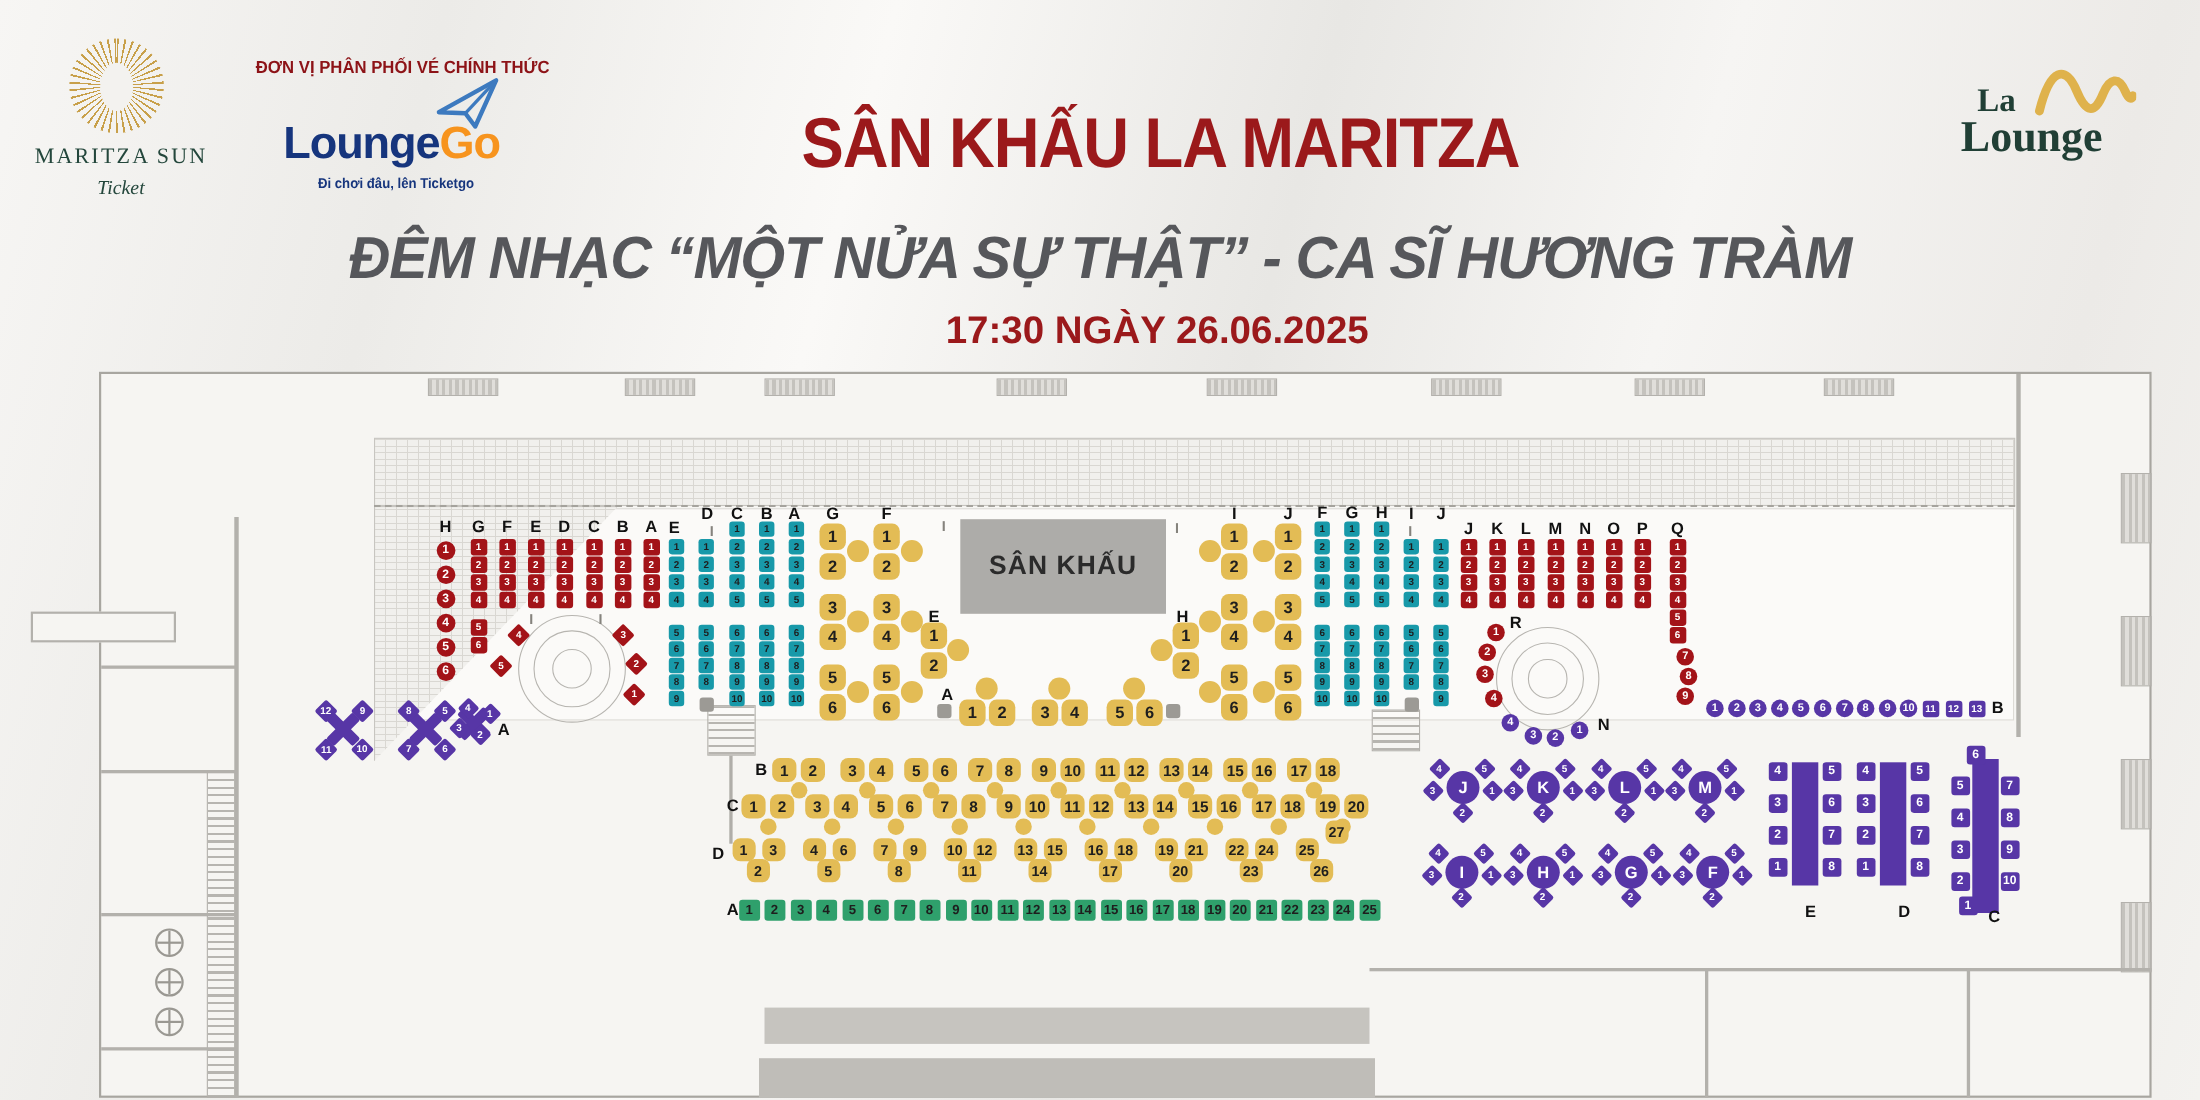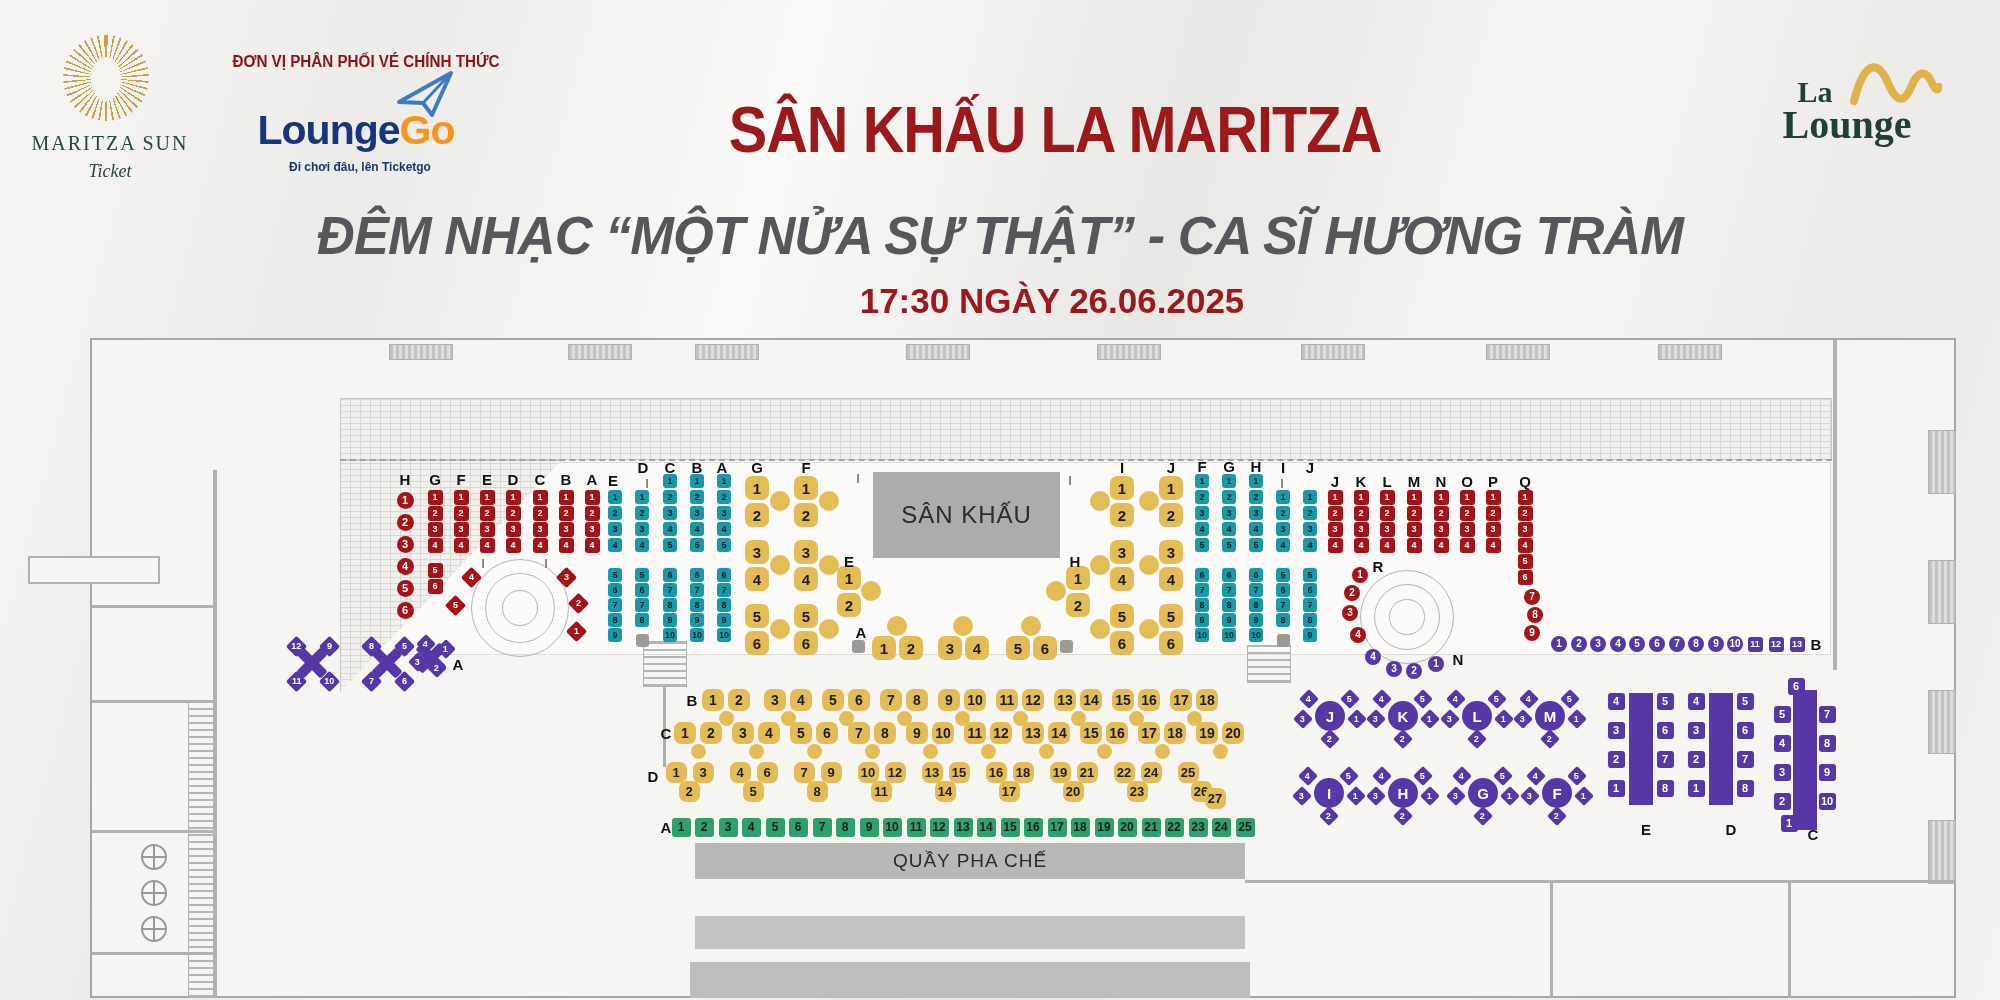--- a/index.html
+++ b/index.html
@@ -40,21 +40,21 @@
   .panel{background:#fbfaf8;border:1px solid #dddbd6}
   .outline{background:#f6f5f2;border:2px solid #b3b1ac}
   .hatch{background-color:#f1f0ed;
     background-image:repeating-linear-gradient(0deg,rgba(0,0,0,0) 0 5px,#d9d7d2 5px 6px),
                      repeating-linear-gradient(90deg,rgba(0,0,0,0) 0 9px,#d9d7d2 9px 10px);
     border:1px solid #c7c5c0}
   .wedge{clip-path:polygon(0 0,100% 0,0 100%)}
   .vent{background:repeating-linear-gradient(90deg,#c4c2bd 0 3px,#e0deda 3px 6px);border:1px solid #b3b1ac}
   .ladder{background:repeating-linear-gradient(0deg,#b7b5b0 0 2px,rgba(0,0,0,0) 2px 7px);border:1px solid #b3b1ac}
   .dashedline{border-top:2px dashed #a5a39d}
-  .rt{display:flex;align-items:center;justify-content:center;font-weight:400;color:#2b2b2b;letter-spacing:1px}
+  .rt{display:flex;align-items:center;justify-content:center;font-weight:700;color:#2b2b2b;letter-spacing:1px}
   .ring{position:absolute;border:1.5px solid #b7b5b0;border-radius:50%}
   .xbar{position:absolute;border-radius:2px}
   .wc{position:absolute;border:2px solid #9a9892;border-radius:50%;
     background:linear-gradient(#9a9892,#9a9892) center/2px 100% no-repeat,linear-gradient(#9a9892,#9a9892) center/100% 2px no-repeat}
   .seat{position:absolute;display:flex;align-items:center;justify-content:center;border-radius:3px;box-sizing:border-box}
   .seat span{color:#fff;font-weight:700;line-height:1}
   .seat.dk span{color:#1e1e1e}
   .ci{border-radius:50%}
   .tb{border-radius:7px}
   .di{transform:rotate(45deg);border-radius:2px}
@@ -123,21 +123,20 @@
     <div class="rect dashedline" style="left: 340px; top: 459px; width: 1492px; height: 2px;"></div>
     <div class="rect vent" style="left: 389px; top: 344px; width: 64px; height: 16px;"></div>
     <div class="rect vent" style="left: 568px; top: 344px; width: 64px; height: 16px;"></div>
     <div class="rect vent" style="left: 695px; top: 344px; width: 64px; height: 16px;"></div>
     <div class="rect vent" style="left: 906px; top: 344px; width: 64px; height: 16px;"></div>
     <div class="rect vent" style="left: 1097px; top: 344px; width: 64px; height: 16px;"></div>
     <div class="rect vent" style="left: 1301px; top: 344px; width: 64px; height: 16px;"></div>
     <div class="rect vent" style="left: 1486px; top: 344px; width: 64px; height: 16px;"></div>
     <div class="rect vent" style="left: 1658px; top: 344px; width: 64px; height: 16px;"></div>
     <div class="rect rt" style="left: 873px; top: 472px; width: 187px; height: 86px; background: rgb(173, 172, 169); font-size: 24px;">SÂN KHẤU</div>
-    <div class="rect rt" style="left: 695px; top: 843px; width: 550px; height: 36px; background: rgb(186, 184, 179); font-size: 19px;">QUẦY PHA CHẾ</div>
     <div class="rect " style="left: 695px; top: 916px; width: 550px; height: 33px; background: rgb(198, 196, 191);"></div>
     <div class="rect " style="left: 690px; top: 962px; width: 560px; height: 36px; background: rgb(191, 189, 184);"></div>
     <div class="rect ladder" style="left: 643px; top: 641px; width: 44px; height: 46px;"></div>
     <div class="rect ladder" style="left: 1247px; top: 645px; width: 44px; height: 38px;"></div>
     <div class="rect " style="left: 663px; top: 687px; width: 3px; height: 80px; background: rgb(176, 174, 169);"></div>
     <div class="rect " style="left: 213px; top: 470px; width: 4px; height: 528px; background: rgb(179, 177, 172);"></div>
     <div class="rect ladder" style="left: 188px; top: 700px; width: 26px; height: 298px;"></div>
     <div class="rect " style="left: 92px; top: 605px; width: 123px; height: 3px; background: rgb(179, 177, 172);"></div>
     <div class="rect " style="left: 92px; top: 700px; width: 123px; height: 3px; background: rgb(179, 177, 172);"></div>
     <div class="rect " style="left: 92px; top: 830px; width: 123px; height: 3px; background: rgb(179, 177, 172);"></div>
@@ -707,21 +706,21 @@
     </div>
     <div class="seat tb dk" style="left: 1140.5px; top: 761.5px; width: 21px; height: 21px; background: rgb(227, 188, 85);">
       <span style="font-size: 13px;">24</span>
     </div>
     <div class="seat tb dk" style="left: 1177.5px; top: 761.5px; width: 21px; height: 21px; background: rgb(227, 188, 85);">
       <span style="font-size: 13px;">25</span>
     </div>
     <div class="seat tb dk" style="left: 1190.5px; top: 780.5px; width: 21px; height: 21px; background: rgb(227, 188, 85);">
       <span style="font-size: 13px;">26</span>
     </div>
-    <div class="seat tb dk" style="left: 1204.5px; top: 788px; width: 21px; height: 21px; background: rgb(227, 188, 85);">
+    <div class="seat tb dk" style="left: 1204.5px; top: 746px; width: 21px; height: 21px; background: rgb(227, 188, 85);">
       <span style="font-size: 13px;">27</span>
     </div>
     <div class="seat sq dk" style="left: 671.5px; top: 817.5px; width: 19px; height: 19px; background: rgb(47, 160, 108);">
       <span style="font-size: 12px;">1</span>
     </div>
     <div class="seat sq dk" style="left: 694.5px; top: 817.5px; width: 19px; height: 19px; background: rgb(47, 160, 108);">
       <span style="font-size: 12px;">2</span>
     </div>
     <div class="seat sq dk" style="left: 718.5px; top: 817.5px; width: 19px; height: 19px; background: rgb(47, 160, 108);">
       <span style="font-size: 12px;">3</span>

